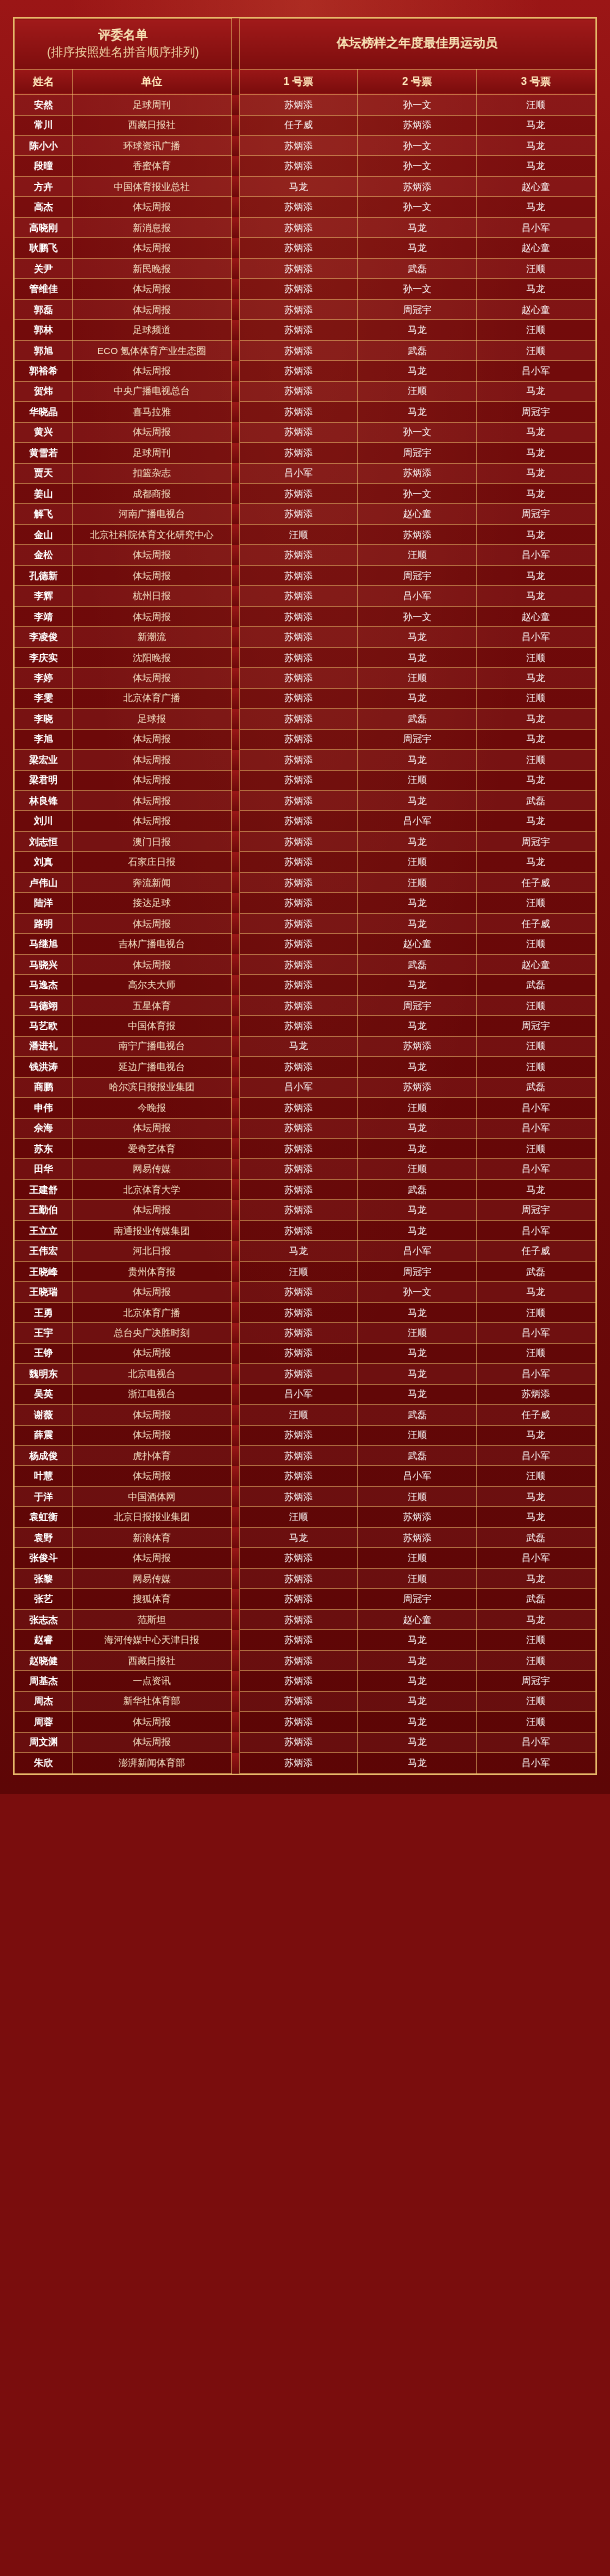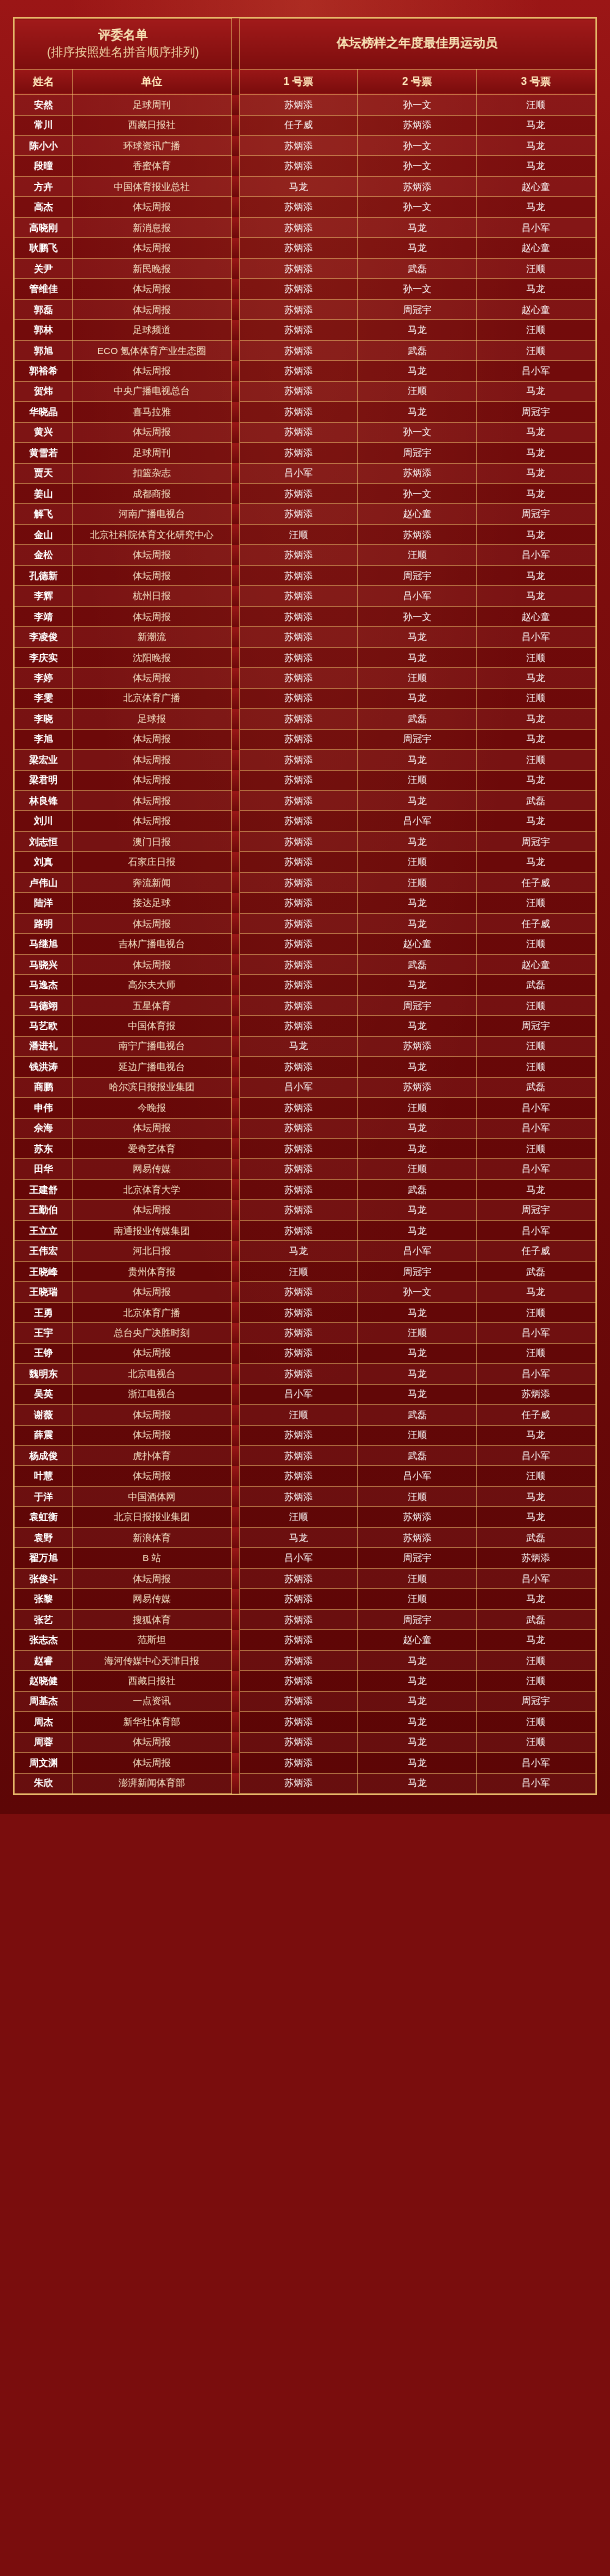--- a/index.html
+++ b/index.html
@@ -684,28 +684,20 @@
           </tr>
           <tr>
             <td class="name">袁野</td>
             <td class="org">新浪体育</td>
             <td class="divider-col"></td>
             <td class="vote">马龙</td>
             <td class="vote">苏炳添</td>
             <td class="vote">武磊</td>
           </tr>
           <tr>
-            <td class="name">翟万旭</td>
-            <td class="org">B 站</td>
-            <td class="divider-col"></td>
-            <td class="vote">吕小军</td>
-            <td class="vote">周冠宇</td>
-            <td class="vote">苏炳添</td>
-          </tr>
-          <tr>
             <td class="name">张俊斗</td>
             <td class="org">体坛周报</td>
             <td class="divider-col"></td>
             <td class="vote">苏炳添</td>
             <td class="vote">汪顺</td>
             <td class="vote">吕小军</td>
           </tr>
           <tr>
             <td class="name">张黎</td>
             <td class="org">网易传媒</td>

